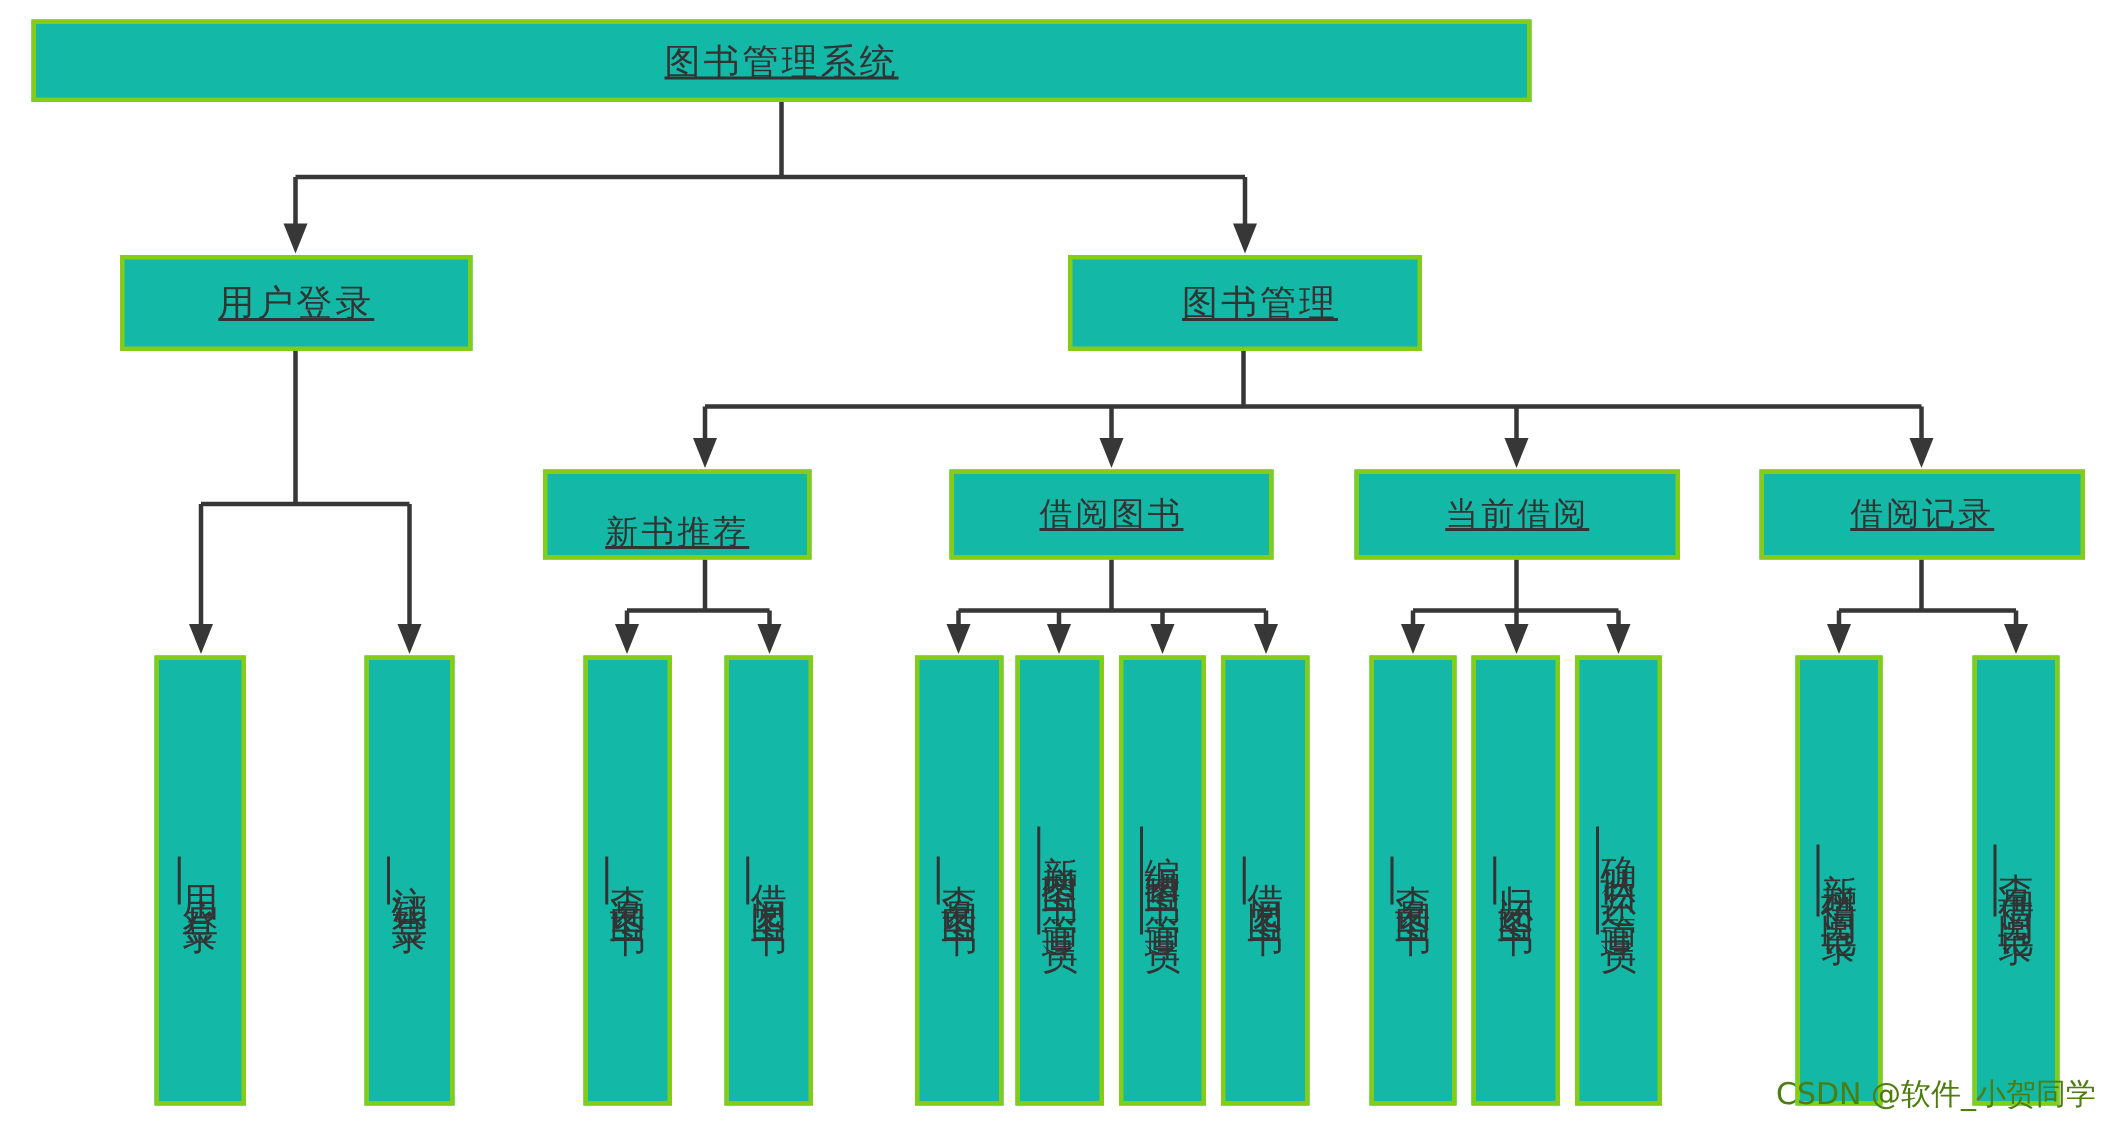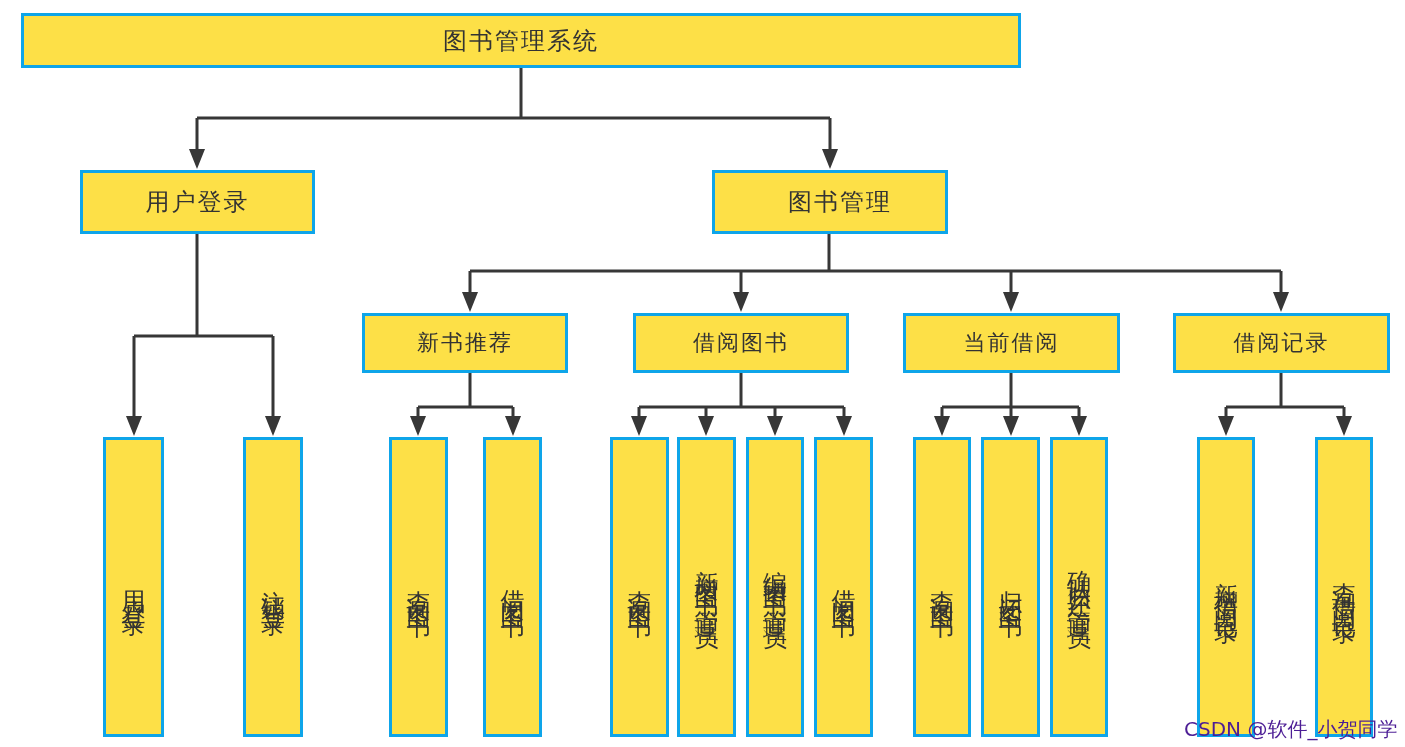--- a/index.html
+++ b/index.html
@@ -27,27 +27,28 @@
     stroke-width: 3;
     fill: none;
   }
   .connectors polygon {
     fill: #373737;
     stroke: none;
   }
   .box {
     position: absolute;
     box-sizing: border-box;
-    border: 3px solid #0ea5e9;
-    background: #fde047;
+    border: 3px solid #84cc16;
+    background: #14b8a6;
     color: #333333;
     display: flex;
     align-items: center;
     justify-content: center;
     z-index: 2;
+    text-decoration: underline;
   }
   .h-label {
     font-size: 24px;
     letter-spacing: 2px;
     white-space: nowrap;
   }
   .lvl3 .h-label {
     font-size: 22px;
   }
   .v-label {
@@ -55,21 +56,21 @@
     text-orientation: mixed;
     font-size: 24px;
     letter-spacing: 8px;
     line-height: 1;
   }
   .watermark {
     position: absolute;
     left: 1184px;
     top: 716px;
     z-index: 5;
-    color: #4c1d95;
+    color: #4d7c0f;
     font-size: 20px;
     white-space: nowrap;
   }
 </style>
 </head>
 <body>
 
 <div class="canvas">
 
   <svg class="connectors" viewBox="0 0 1405 747" xmlns="http://www.w3.org/2000/svg">
@@ -126,21 +127,21 @@
     <span class="h-label">图书管理系统</span>
   </div>
 
   <div class="box" style="left:80px; top:170px; width:235px; height:64px;">
     <span class="h-label">用户登录</span>
   </div>
   <div class="box" style="left:712px; top:170px; width:236px; height:64px;padding-left:20px;">
     <span class="h-label">图书管理</span>
   </div>
 
-  <div class="box lvl3" style="left:362px; top:313px; width:206px; height:60px;">
+  <div class="box lvl3" style="left:362px; top:313px; width:179px; height:60px;align-items:flex-end;">
     <span class="h-label">新书推荐</span>
   </div>
   <div class="box lvl3" style="left:633px; top:313px; width:216px; height:60px;">
     <span class="h-label">借阅图书</span>
   </div>
   <div class="box lvl3" style="left:903px; top:313px; width:217px; height:60px;">
     <span class="h-label">当前借阅</span>
   </div>
   <div class="box lvl3" style="left:1173px; top:313px; width:217px; height:60px;">
     <span class="h-label">借阅记录</span>

